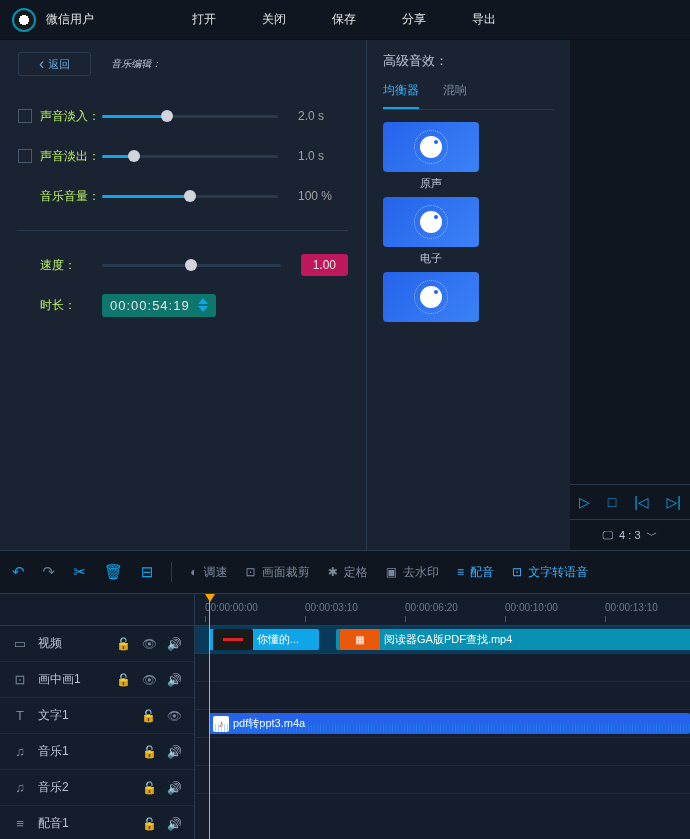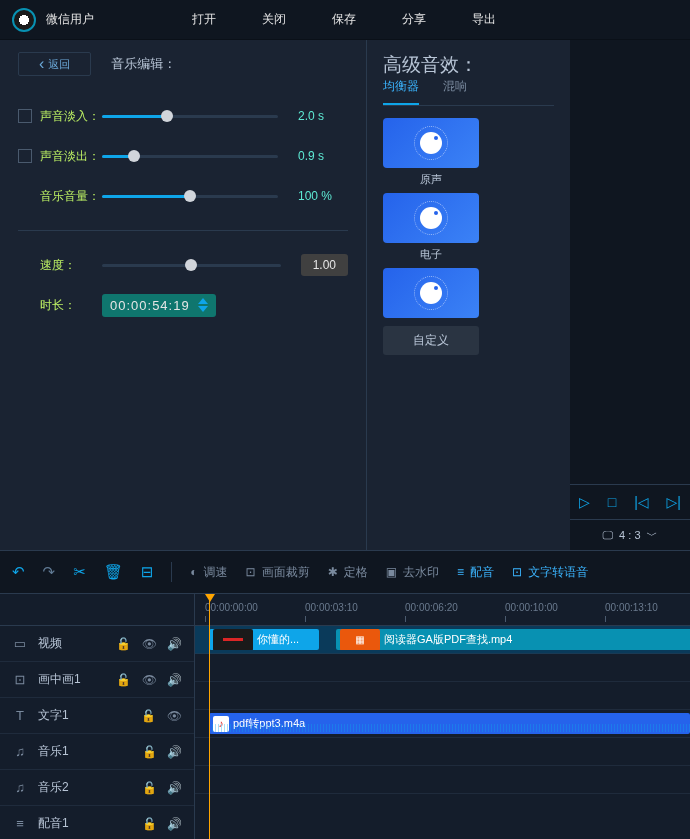--- a/index.html
+++ b/index.html
@@ -10,45 +10,45 @@
 .avatar { width: 24px; height: 24px; border-radius: 50%; background: radial-gradient(circle, #fff 35%, #1a1a1a 36%); border: 2px solid #0891b2; }
 .username { font-size: 12px; color: #e5e5e5; margin-right: 70px; }
 .menu-item { color: #e5e5e5; font-size: 12px; cursor: pointer; padding: 0 18px; }
 
 
 .upper { display: flex; height: 510px; }
 .left-panel { flex: 1; padding: 12px 18px; }
 .back-row { display: flex; align-items: center; gap: 20px; margin-bottom: 24px; }
 .back-btn { display: flex; align-items: center; gap: 4px; color: #6ba8d8; font-size: 11px; cursor: pointer; padding: 2px 20px; border: 1px solid #2a3a4e; border-radius: 2px; }
 .back-btn::before { content: "‹"; font-size: 16px; }
-.section-title { color: #b8c5d6; font-size: 13px; }
+.section-title { color: #b8c5d6; font-size: 10px; font-style: italic; }
 
 .control-row { display: flex; align-items: center; height: 32px; margin-bottom: 8px; }
 .checkbox { width: 14px; height: 14px; border: 1px solid #4a5a6e; margin-right: 8px; }
 .ctrl-label { width: 62px; font-size: 12px; color: #bef264; }
 .ctrl-label-nocheck { margin-left: 22px; width: 62px; }
 .ctrl-label-indent { margin-left: 22px; width: 62px; }
 .slider-track { flex: 1; height: 3px; background: #2a3a4e; position: relative; margin-right: 20px; border-radius: 2px; }
 .slider-fill { position: absolute; left: 0; top: 0; height: 100%; background: #0ea5e9; border-radius: 2px; }
 .slider-thumb { position: absolute; top: 50%; transform: translate(-50%, -50%); width: 12px; height: 12px; border-radius: 50%; background: #d1d5db; }
-.ctrl-value { width: 50px; text-align: left; font-size: 12px; color: #5eead4; }
+.ctrl-value { width: 50px; text-align: left; font-size: 12px; color: #a3a3a3; }
 
 .divider { height: 1px; background: #2a3a4e; margin: 18px 0; }
 
-.speed-value { background: #404040; padding: 4px 12px; border-radius: 3px; font-size: 12px; color: #e5e5e5; }
+.speed-value { background: #be185d; padding: 4px 12px; border-radius: 3px; font-size: 12px; color: #e5e5e5; }
 .duration-input { display: flex; align-items: center; background: #0f766e; border-radius: 3px; padding: 4px 8px; gap: 8px; }
 .duration-text { font-size: 13px; color: #e5e5e5; letter-spacing: 1px; }
 .stepper { display: flex; flex-direction: column; gap: 2px; }
 .stepper-btn { width: 10px; height: 6px; cursor: pointer; }
 .stepper-up { border-left: 5px solid transparent; border-right: 5px solid transparent; border-bottom: 6px solid #0ea5e9; }
 .stepper-down { border-left: 5px solid transparent; border-right: 5px solid transparent; border-top: 6px solid #0ea5e9; }
 
 
 .right-panel { width: 204px; border-left: 1px solid #2a3a4e; padding: 12px 16px; display: flex; flex-direction: column; }
-.fx-title { font-size: 19px; }
+.fx-title { font-size: 13px; margin-bottom: 12px; }
 .tabs { display: flex; gap: 24px; margin-bottom: 12px; border-bottom: 1px solid #2a3a4e; }
 .tab { padding-bottom: 8px; font-size: 12px; cursor: pointer; color: #7a8a9e; }
 .tab.active { color: #3bb5ff; border-bottom: 2px solid #0ea5e9; }
 .presets { flex: 1; overflow-y: auto; position: relative; }
 .presets::-webkit-scrollbar { width: 4px; }
 .presets::-webkit-scrollbar-track { background: transparent; }
 .presets::-webkit-scrollbar-thumb { background: #3a4a5e; border-radius: 2px; }
 .preset { margin-bottom: 6px; }
 .preset-thumb { width: 96px; height: 50px; background: linear-gradient(135deg, #2563eb, #3b82f6); border-radius: 4px; display: flex; align-items: center; justify-content: center; position: relative; }
 .knob { width: 22px; height: 22px; border-radius: 50%; background: #fff; position: relative; }
@@ -130,21 +130,21 @@
       <div class="ctrl-value">2.0 s</div>
     </div>
 
     <div class="control-row">
       <div class="checkbox"></div>
       <div class="ctrl-label">声音淡出：</div>
       <div class="slider-track">
         <div class="slider-fill" style="width:18%"></div>
           <div class="slider-thumb" style="left:18%"></div>
       </div>
-      <div class="ctrl-value">0.9 s</div>
+      <div class="ctrl-value">1.0 s</div>
     </div>
 
     <div class="control-row">
       <div class="ctrl-label ctrl-label-nocheck">音乐音量：</div>
       <div class="slider-track">
         <div class="slider-fill" style="width:50%"></div>
           <div class="slider-thumb" style="left:50%"></div>
       </div>
       <div class="ctrl-value">100 %</div>
     </div>
@@ -188,21 +188,20 @@
         <div class="preset-thumb">
             <div class="knob"></div>
           </div>
         <div class="preset-label">电子</div>
       </div>
       <div class="preset">
         <div class="preset-thumb">
             <div class="knob"></div>
           </div>
       </div>
-      <div class="custom-btn">自定义</div>
     </div>
   </div>
 
   <div class="preview-controls">
     <div class="play-row">
       <span class="pc-btn">▷</span>
       <span class="pc-btn">□</span>
       <span class="pc-btn">|◁</span>
       <span class="pc-btn">▷|</span>
     </div>

